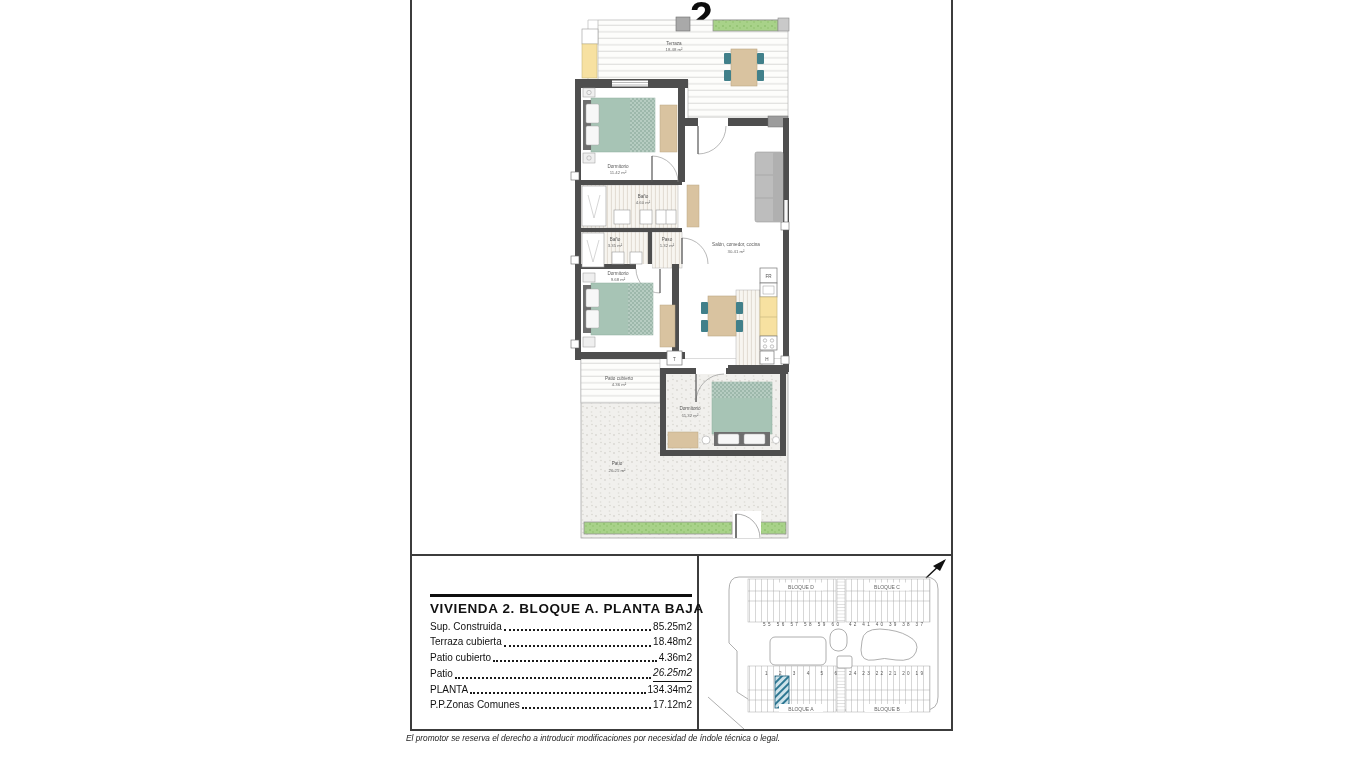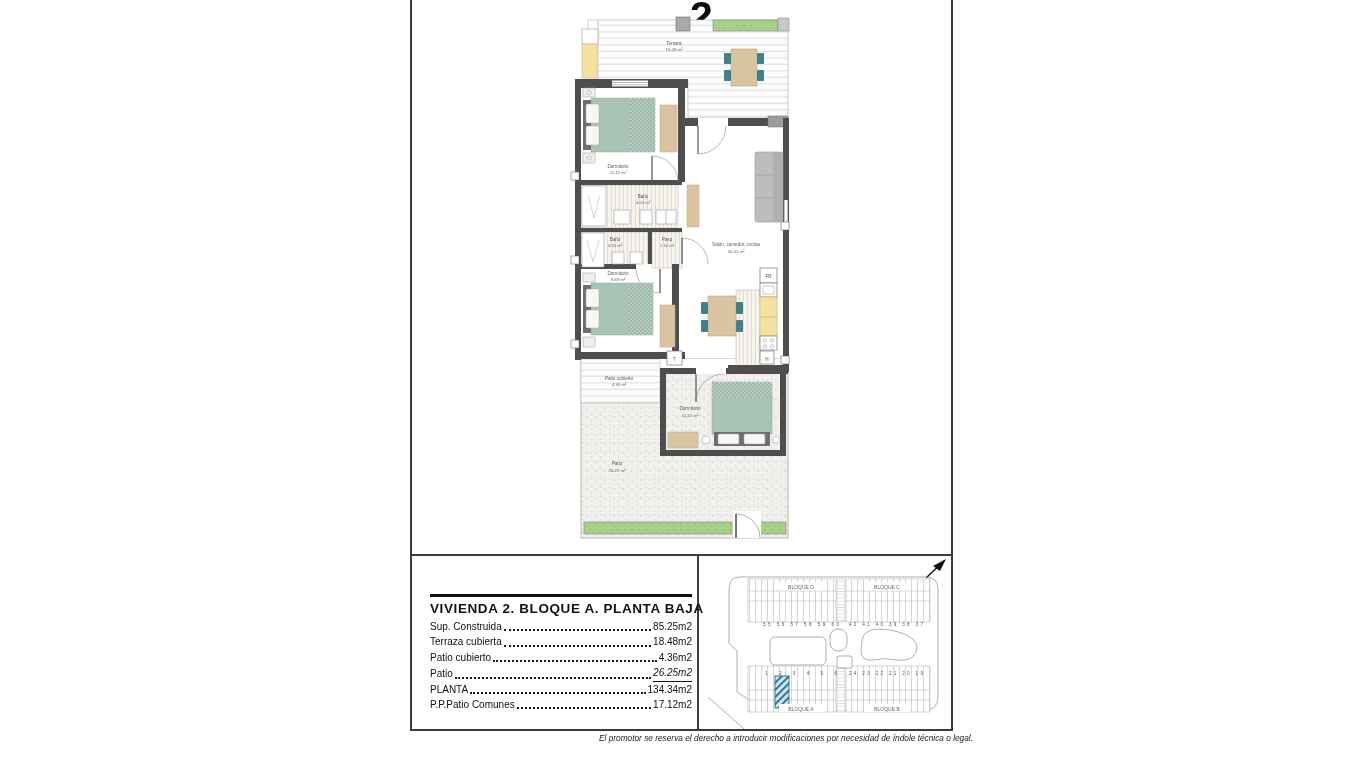--- a/index.html
+++ b/index.html
@@ -9,21 +9,21 @@
   #big-unit{position:absolute;left:690px;top:-4px;font-size:41px;font-weight:700;line-height:1;color:#0d0d0d;}
   
   #summary{position:absolute;left:410px;top:554px;width:288px;height:176px;box-sizing:border-box;padding:40px 8px 0 20px;}
   #summary .rule{height:3px;background:#0f0f0f;width:262px;margin-bottom:4px;}
   #summary .title{font-size:13.5px;font-weight:700;letter-spacing:.6px;white-space:nowrap;margin-bottom:3px;}
   #summary .row{display:flex;align-items:flex-end;width:262px;font-size:10px;line-height:15.4px;white-space:nowrap;}
   #summary .leader{flex:1;border-bottom:2px dotted #1a1a1a;margin:0 2px 3px 2px;min-width:8px;}
   #summary .value{text-align:left;}
   #summary .row.sum .value{border-bottom:1.3px solid #111;font-style:italic;}
   
-  #disclaimer{position:absolute;left:433px;top:733px;width:540px;text-align:right;
+  #disclaimer{position:absolute;left:406px;top:733px;width:540px;
               font-size:8.3px;font-style:italic;line-height:10.6px;color:#1c1c1c;}
   svg{position:absolute;}
   .lbl{font-family:"Liberation Sans",sans-serif;font-size:4.6px;fill:#5a5a5a;text-anchor:middle;}
   .lbl2{font-family:"Liberation Sans",sans-serif;font-size:4.3px;fill:#6a6a6a;text-anchor:middle;}
   .mk{font-family:"Liberation Sans",sans-serif;font-size:4.6px;fill:#555;text-anchor:middle;}
   .sp{font-family:"Liberation Sans",sans-serif;font-size:5px;fill:#666;text-anchor:middle;}
   .spn{font-family:"Liberation Sans",sans-serif;font-size:4.6px;fill:#555;}
 </style>
 </head>
 <body>
@@ -289,21 +289,21 @@
       <span>Patio</span>
         <span class="leader"></span>
         <span class="value">26.25m2</span>
     </div>
     <div class="row">
       <span>PLANTA</span>
         <span class="leader"></span>
         <span class="value">134.34m2</span>
     </div>
     <div class="row">
-      <span>P.P.Patio Comunes</span>
+      <span>P.P.Zonas Comunes</span>
         <span class="leader"></span>
         <span class="value">17.12m2</span>
     </div>
   </div>
 
   <svg style="left:699px;top:555px;" width="252" height="174" viewBox="699 555 252 174">
     <g>
       <line x1="926" y1="578" x2="944" y2="561" stroke="#111" stroke-width="1.4"></line>
       <polygon points="946,559 933,566 940,571" fill="#111"></polygon>
     </g>

